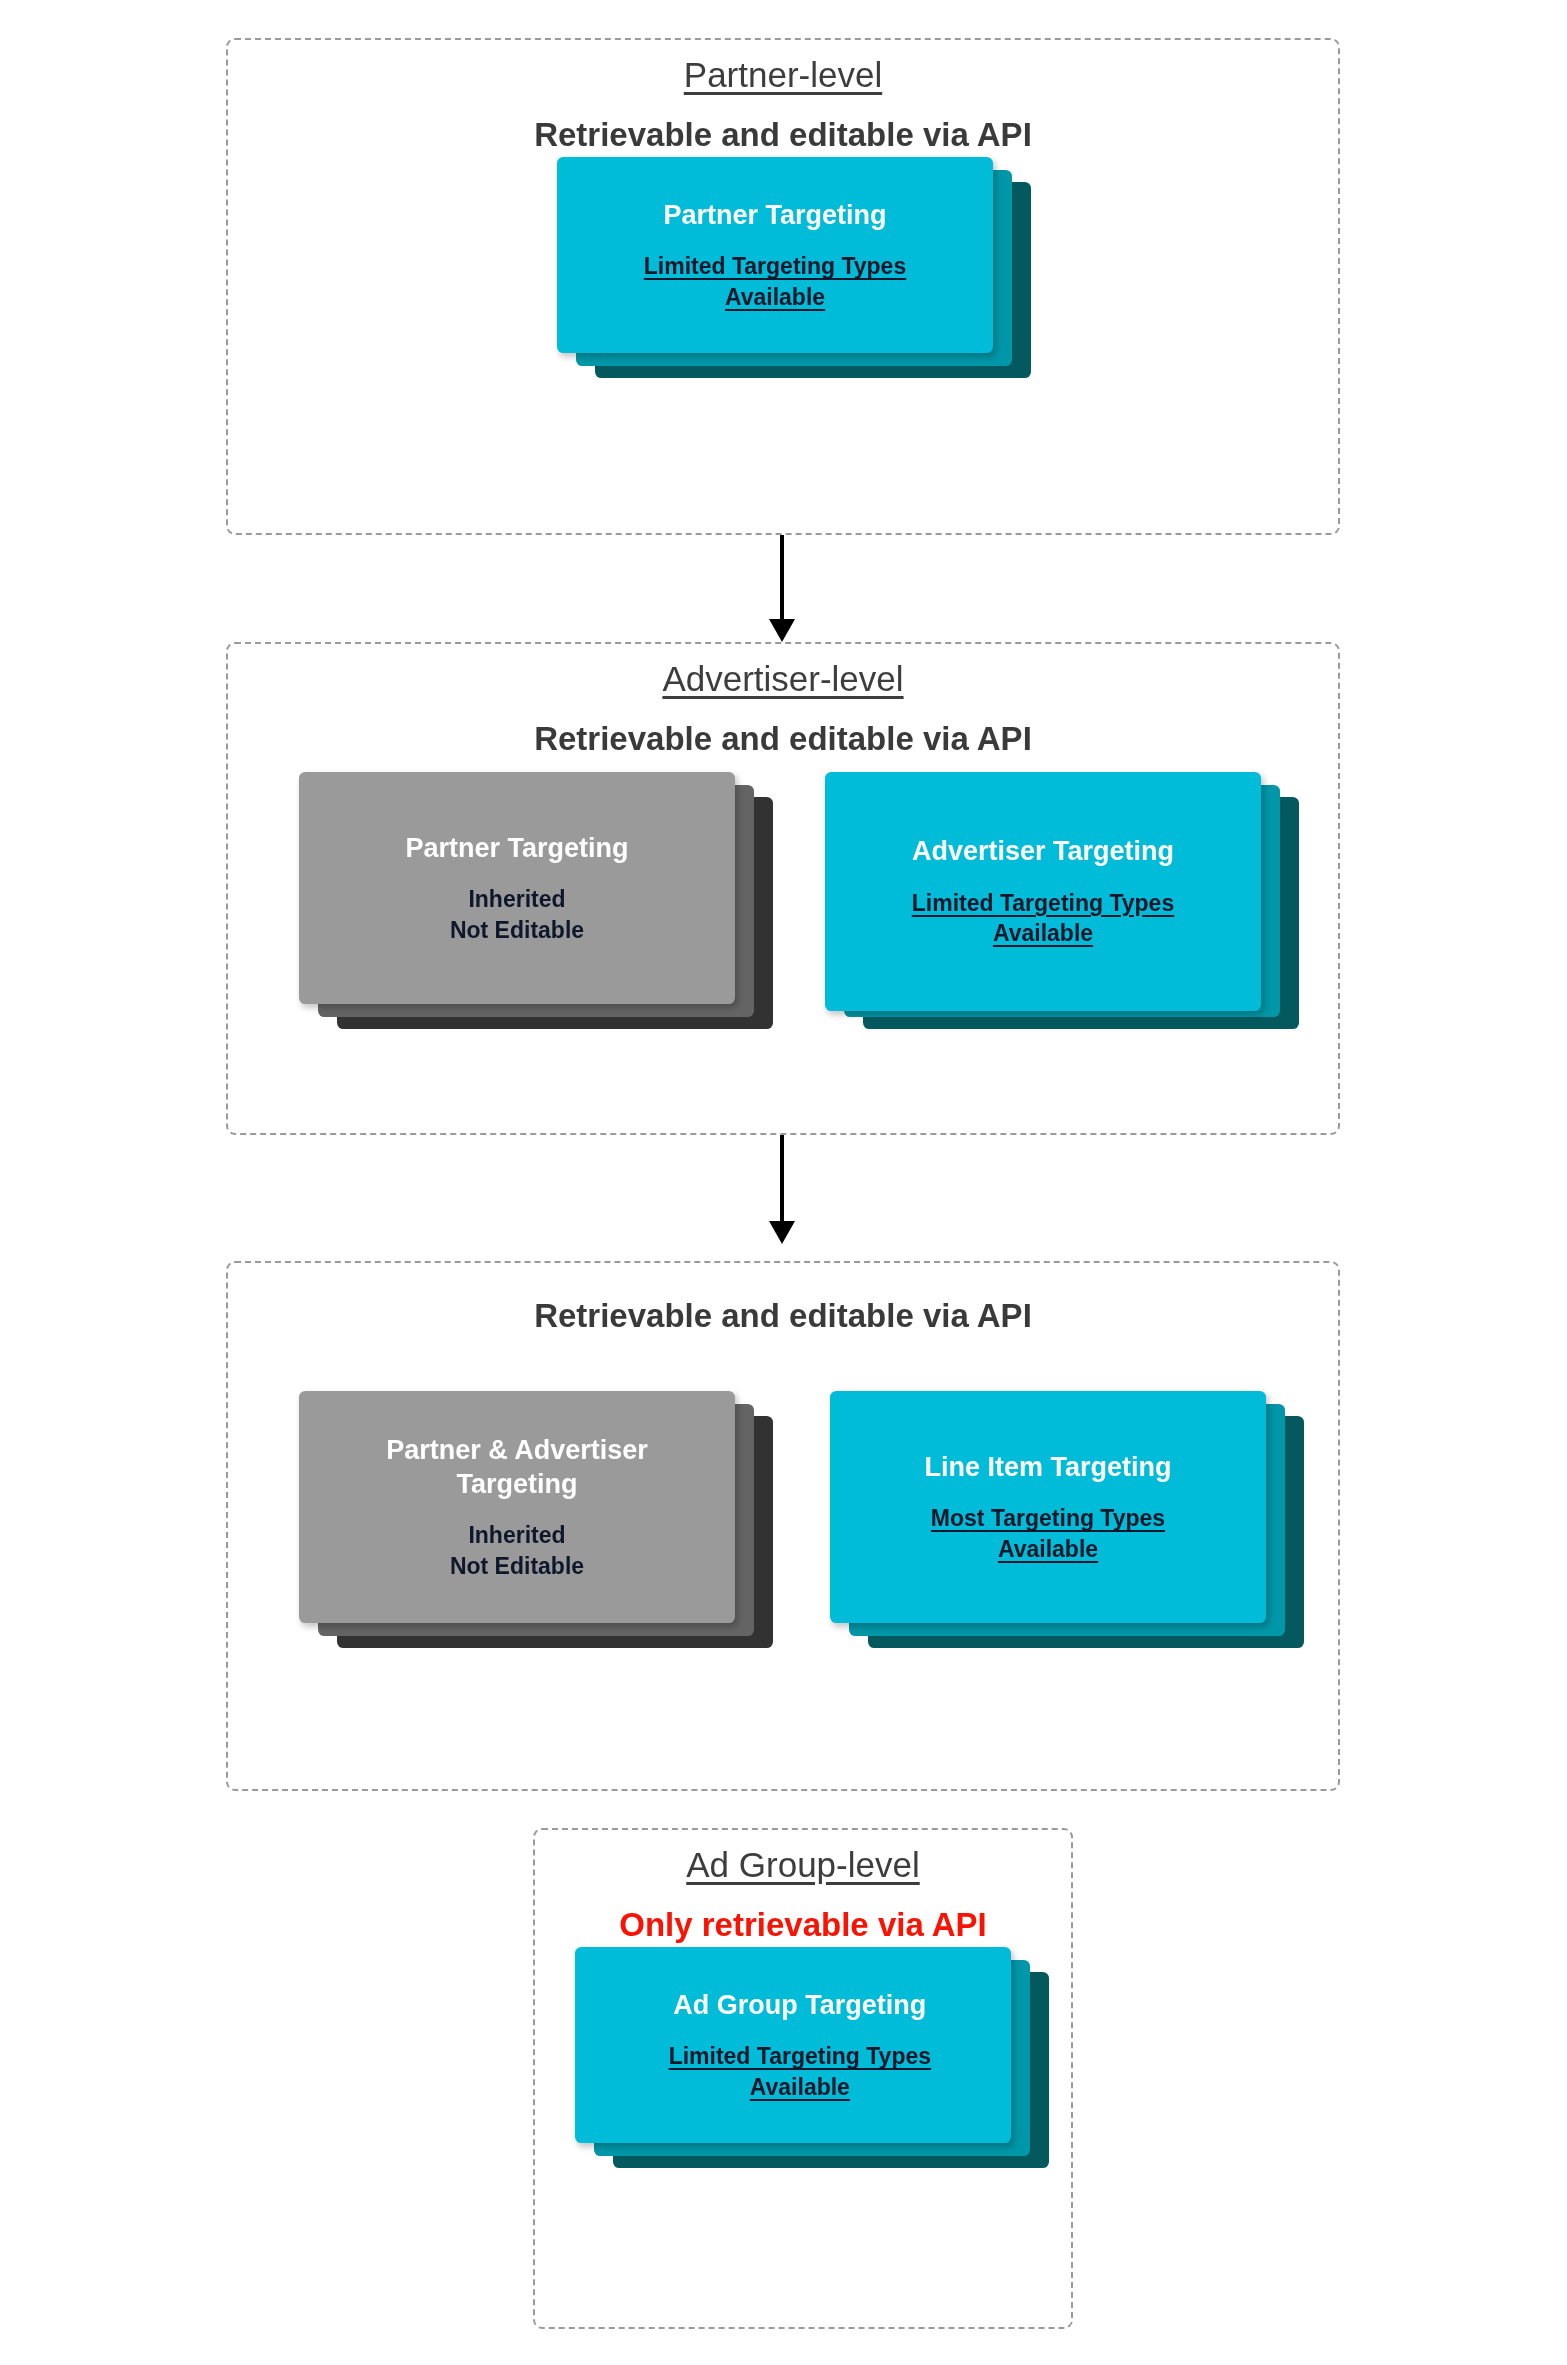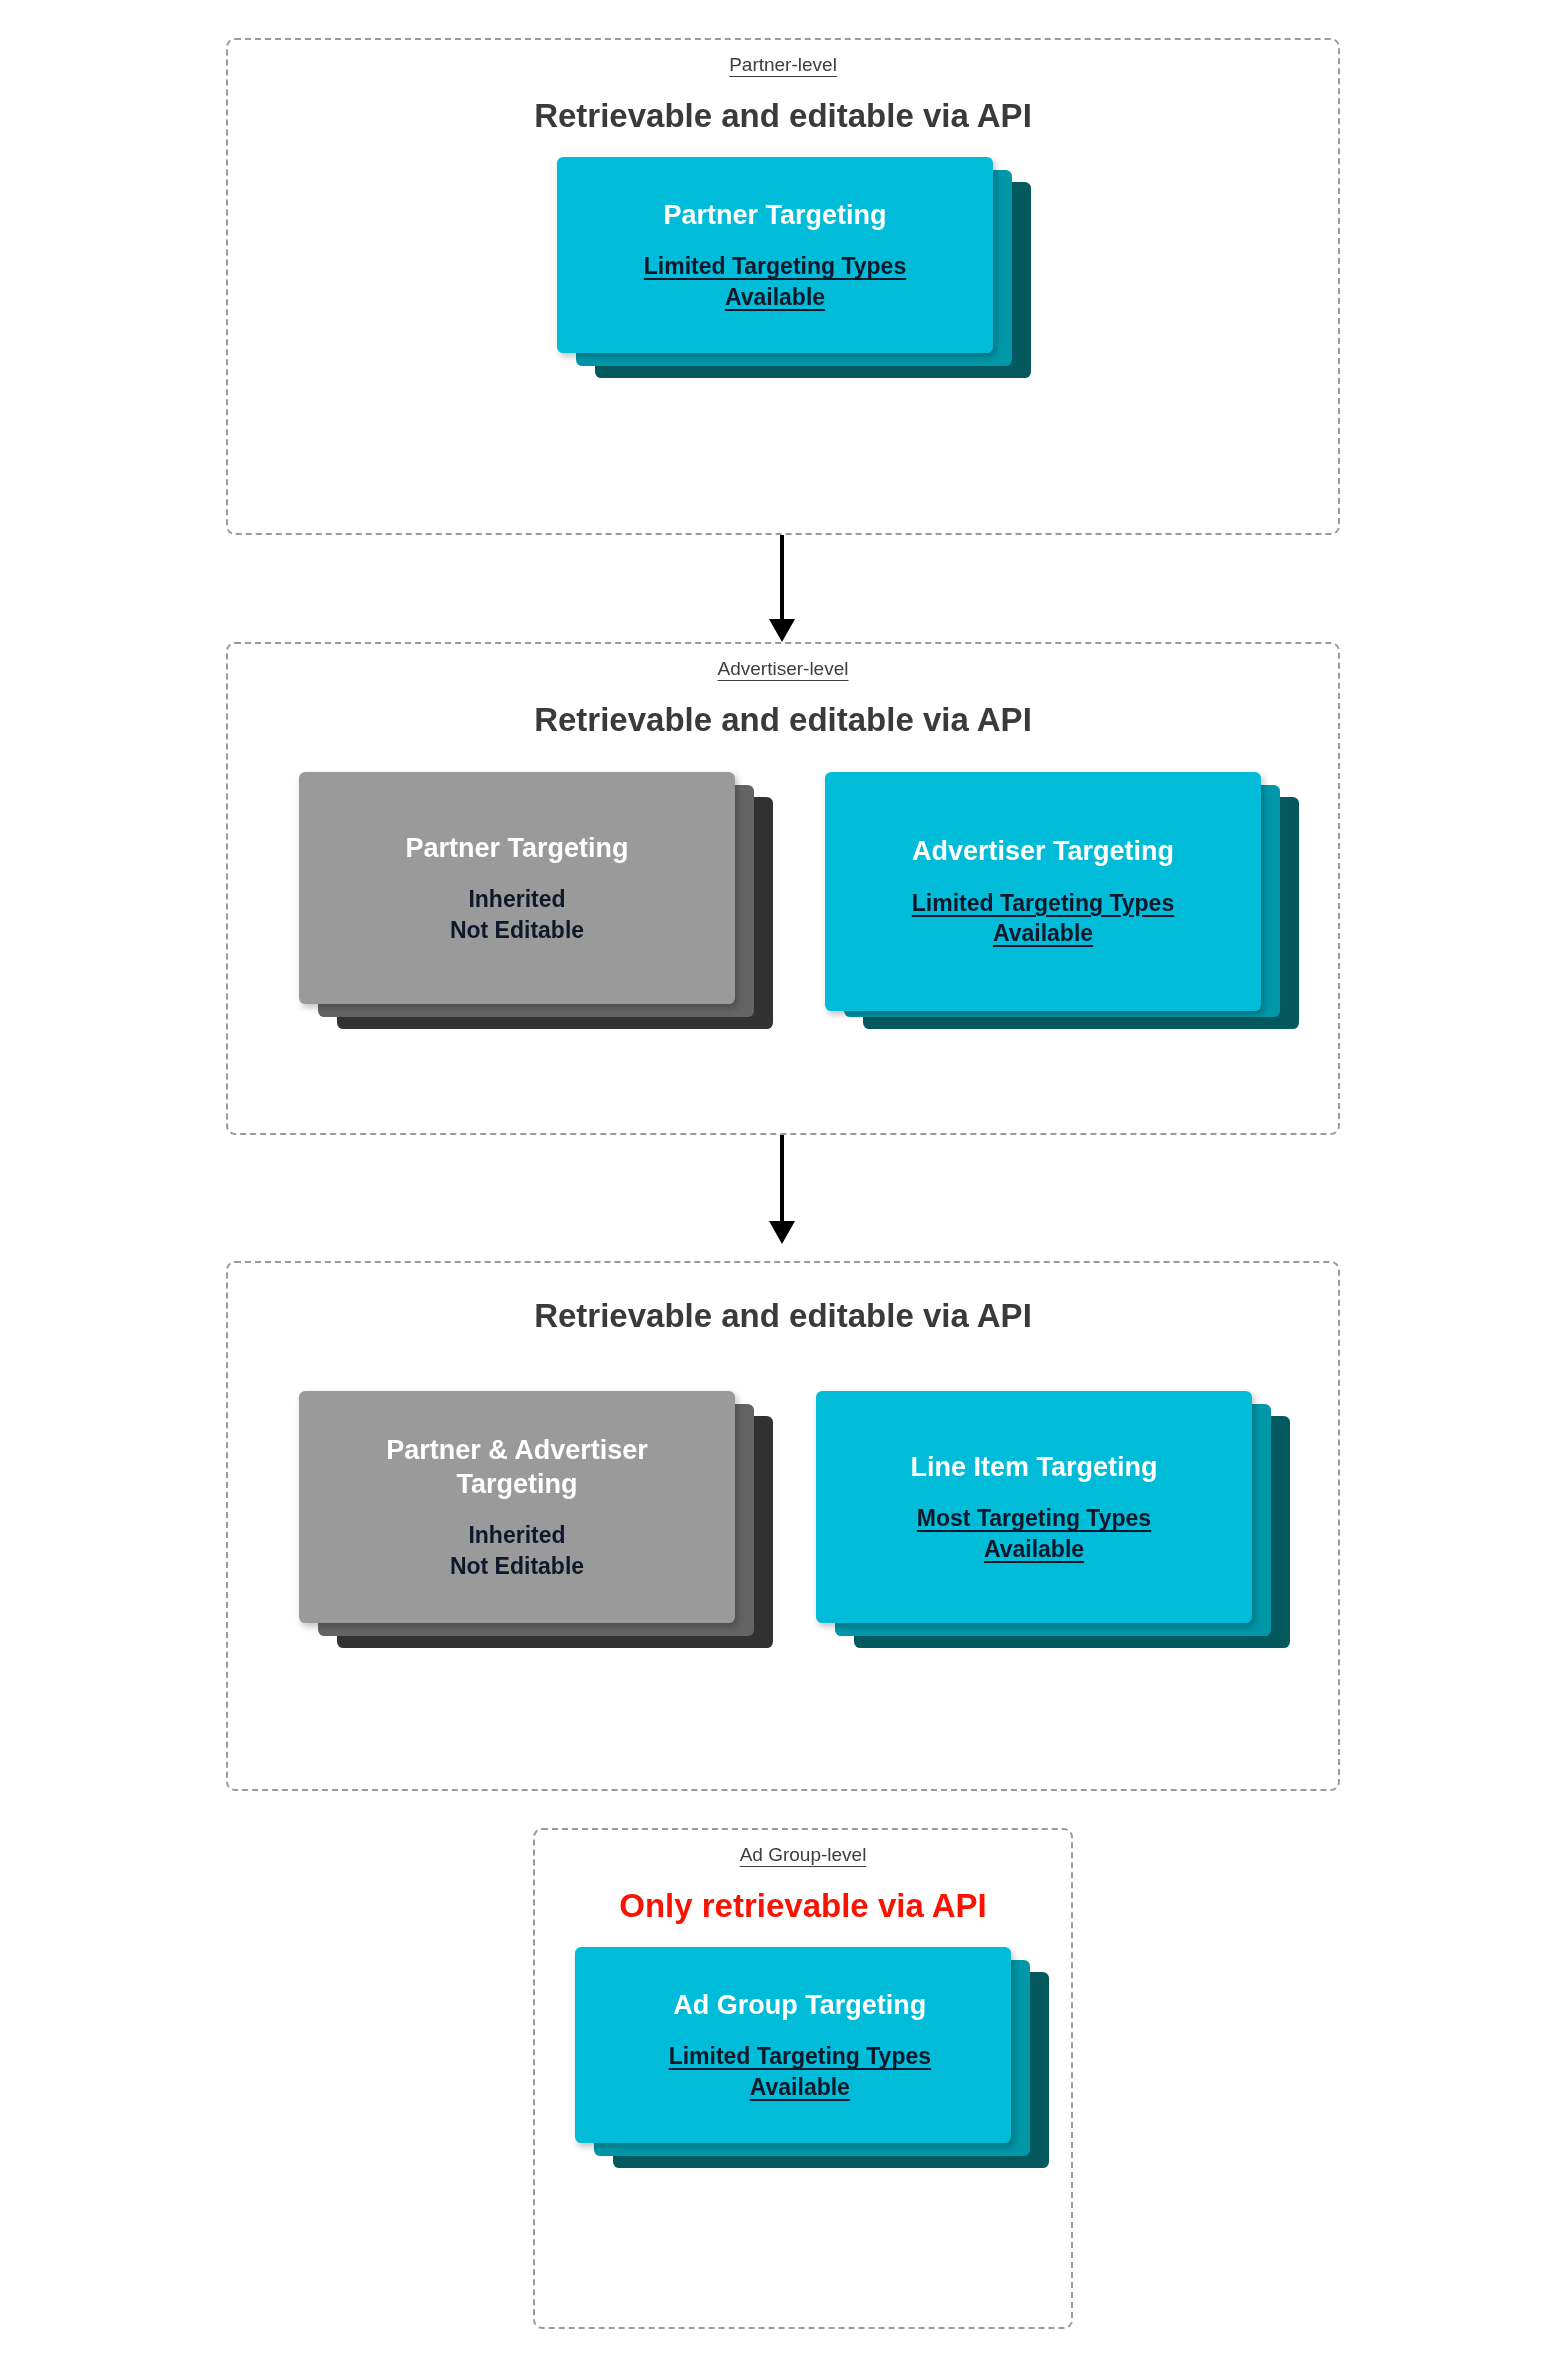--- a/index.html
+++ b/index.html
@@ -29,21 +29,21 @@
 
   .level-heading {
     position: absolute;
     left: 0;
     right: 0;
     text-align: center;
     color: #3a3a3a;
   }
   .level-name {
     display: block;
-    font-size: 19px;
+    font-size: 35px;
     font-weight: 400;
     text-decoration: underline;
     text-underline-offset: 4.5px;
     line-height: 1.18;
     color: #3d3d3d;
   }
   .level-access {
     display: block;
     font-size: 33px;
     font-weight: 700;
@@ -191,21 +191,21 @@
       <div class="card-layer layer-mid" style="width:436px; height:232px;"></div>
       <div class="card-layer layer-front" style="width:436px; height:232px;">
         <div class="card-title" style="max-width:339px;">Partner &amp; Advertiser Targeting</div>
         <div class="card-sub">
           <span>Inherited</span><br>
           <span>Not Editable</span>
         </div>
       </div>
     </div>
 
-    <div class="stack cyan" style="left:588px; top:128px; width:473px; height:257px;">
+    <div class="stack cyan" style="left:602px; top:128px; width:473px; height:257px;">
       <div class="card-layer layer-back" style="width:436px; height:232px;"></div>
       <div class="card-layer layer-mid" style="width:436px; height:232px;"></div>
       <div class="card-layer layer-front" style="width:436px; height:232px;">
         <div class="card-title">Line Item Targeting</div>
         <div class="card-sub underline">
           <span>Most Targeting Types</span><br>
           <span>Available</span>
         </div>
       </div>
     </div>

